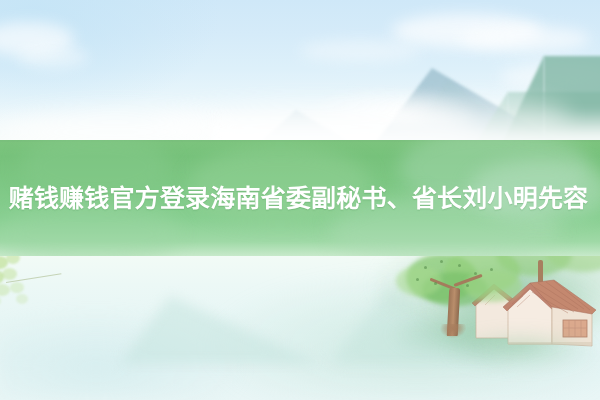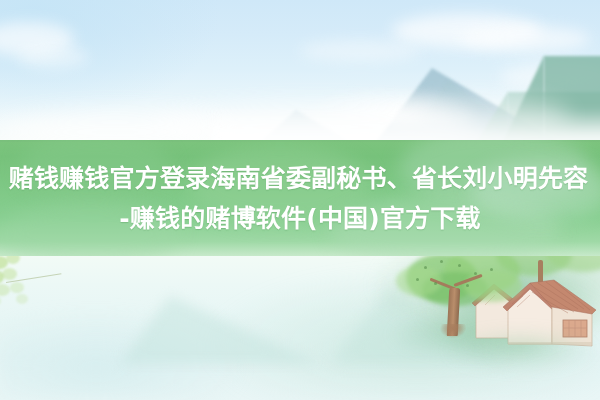--- a/index.html
+++ b/index.html
@@ -468,16 +468,15 @@
       <div class="speck" style="left:66px; top:34px;"></div>
       <div class="speck" style="left:90px; top:18px;"></div>
       <div class="speck" style="left:16px; top:28px;"></div>
     </div>
 
     <div class="shrub2"></div>
   </div>
 
   <div class="title-wrap">
     <div class="title-line l1">赌钱赚钱官方登录海南省委副秘书、省长刘小明先容</div>
-    <div class="title-line l2">-赚钱的赌博软件(中国)官方下载</div>
   </div>
 
 </div>
 
 </body></html>

